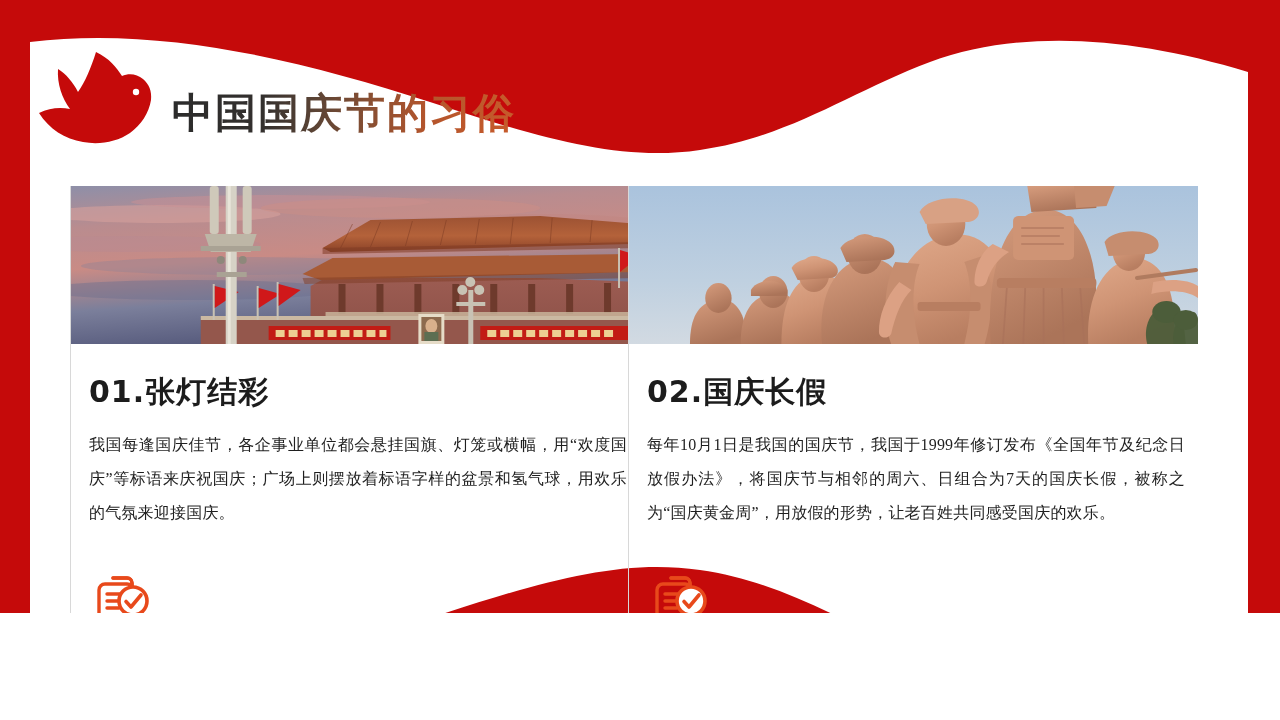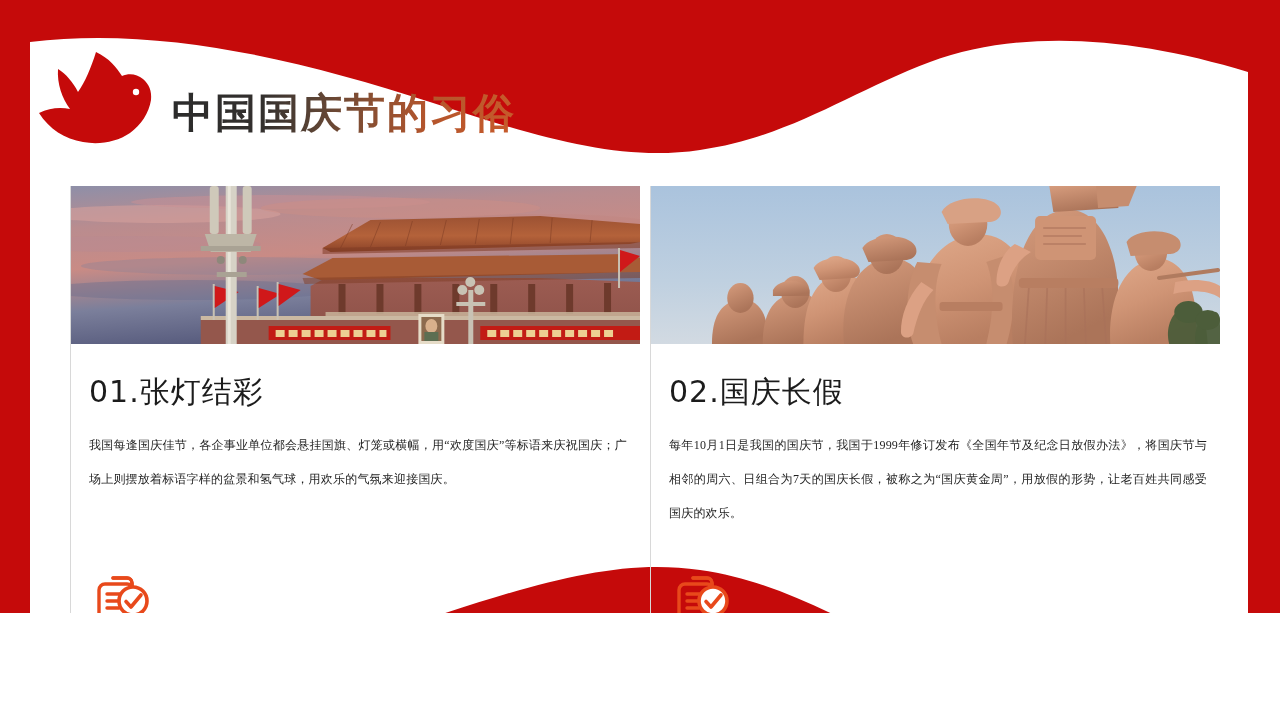--- a/index.html
+++ b/index.html
@@ -81,21 +81,21 @@
   .card {
     position: absolute;
     top: 186px;
     width: 570px;
     height: 470px;
     border-left: 1px solid #d8d8d8;
     box-sizing: border-box;
     background: transparent;
   }
   .card.card-1 { left: 70px; }
-  .card.card-2 { left: 650px; }
+  .card.card-2 { left: 628px; }
 
   .card-photo {
     position: relative;
     left: 0;
     top: 0;
     width: 100%;
     height: 158px;
     overflow: hidden;
   }
 
@@ -103,30 +103,30 @@
 
   .card-body {
     padding: 28px 18px 0 18px;
   }
 
   .card-heading {
     margin: 0 0 16px 0;
     font-family: "DejaVu Sans", "Liberation Sans", sans-serif;
     font-size: 30px;
     line-height: 40px;
-    font-weight: 400;
+    font-weight: 700;
     color: #1c1c1c;
     letter-spacing: 1px;
     white-space: nowrap;
   }
 
   .card-text {
     margin: 0;
     font-family: "Liberation Serif", "DejaVu Serif", serif;
-    font-size: 12px;
+    font-size: 16px;
     line-height: 34px;
     color: #1f1f1f;
     text-align: justify;
     text-justify: inter-character;
     letter-spacing: 0.2px;
     width: 538px;
   }
 
   .card-footer-icon {
     position: absolute;

